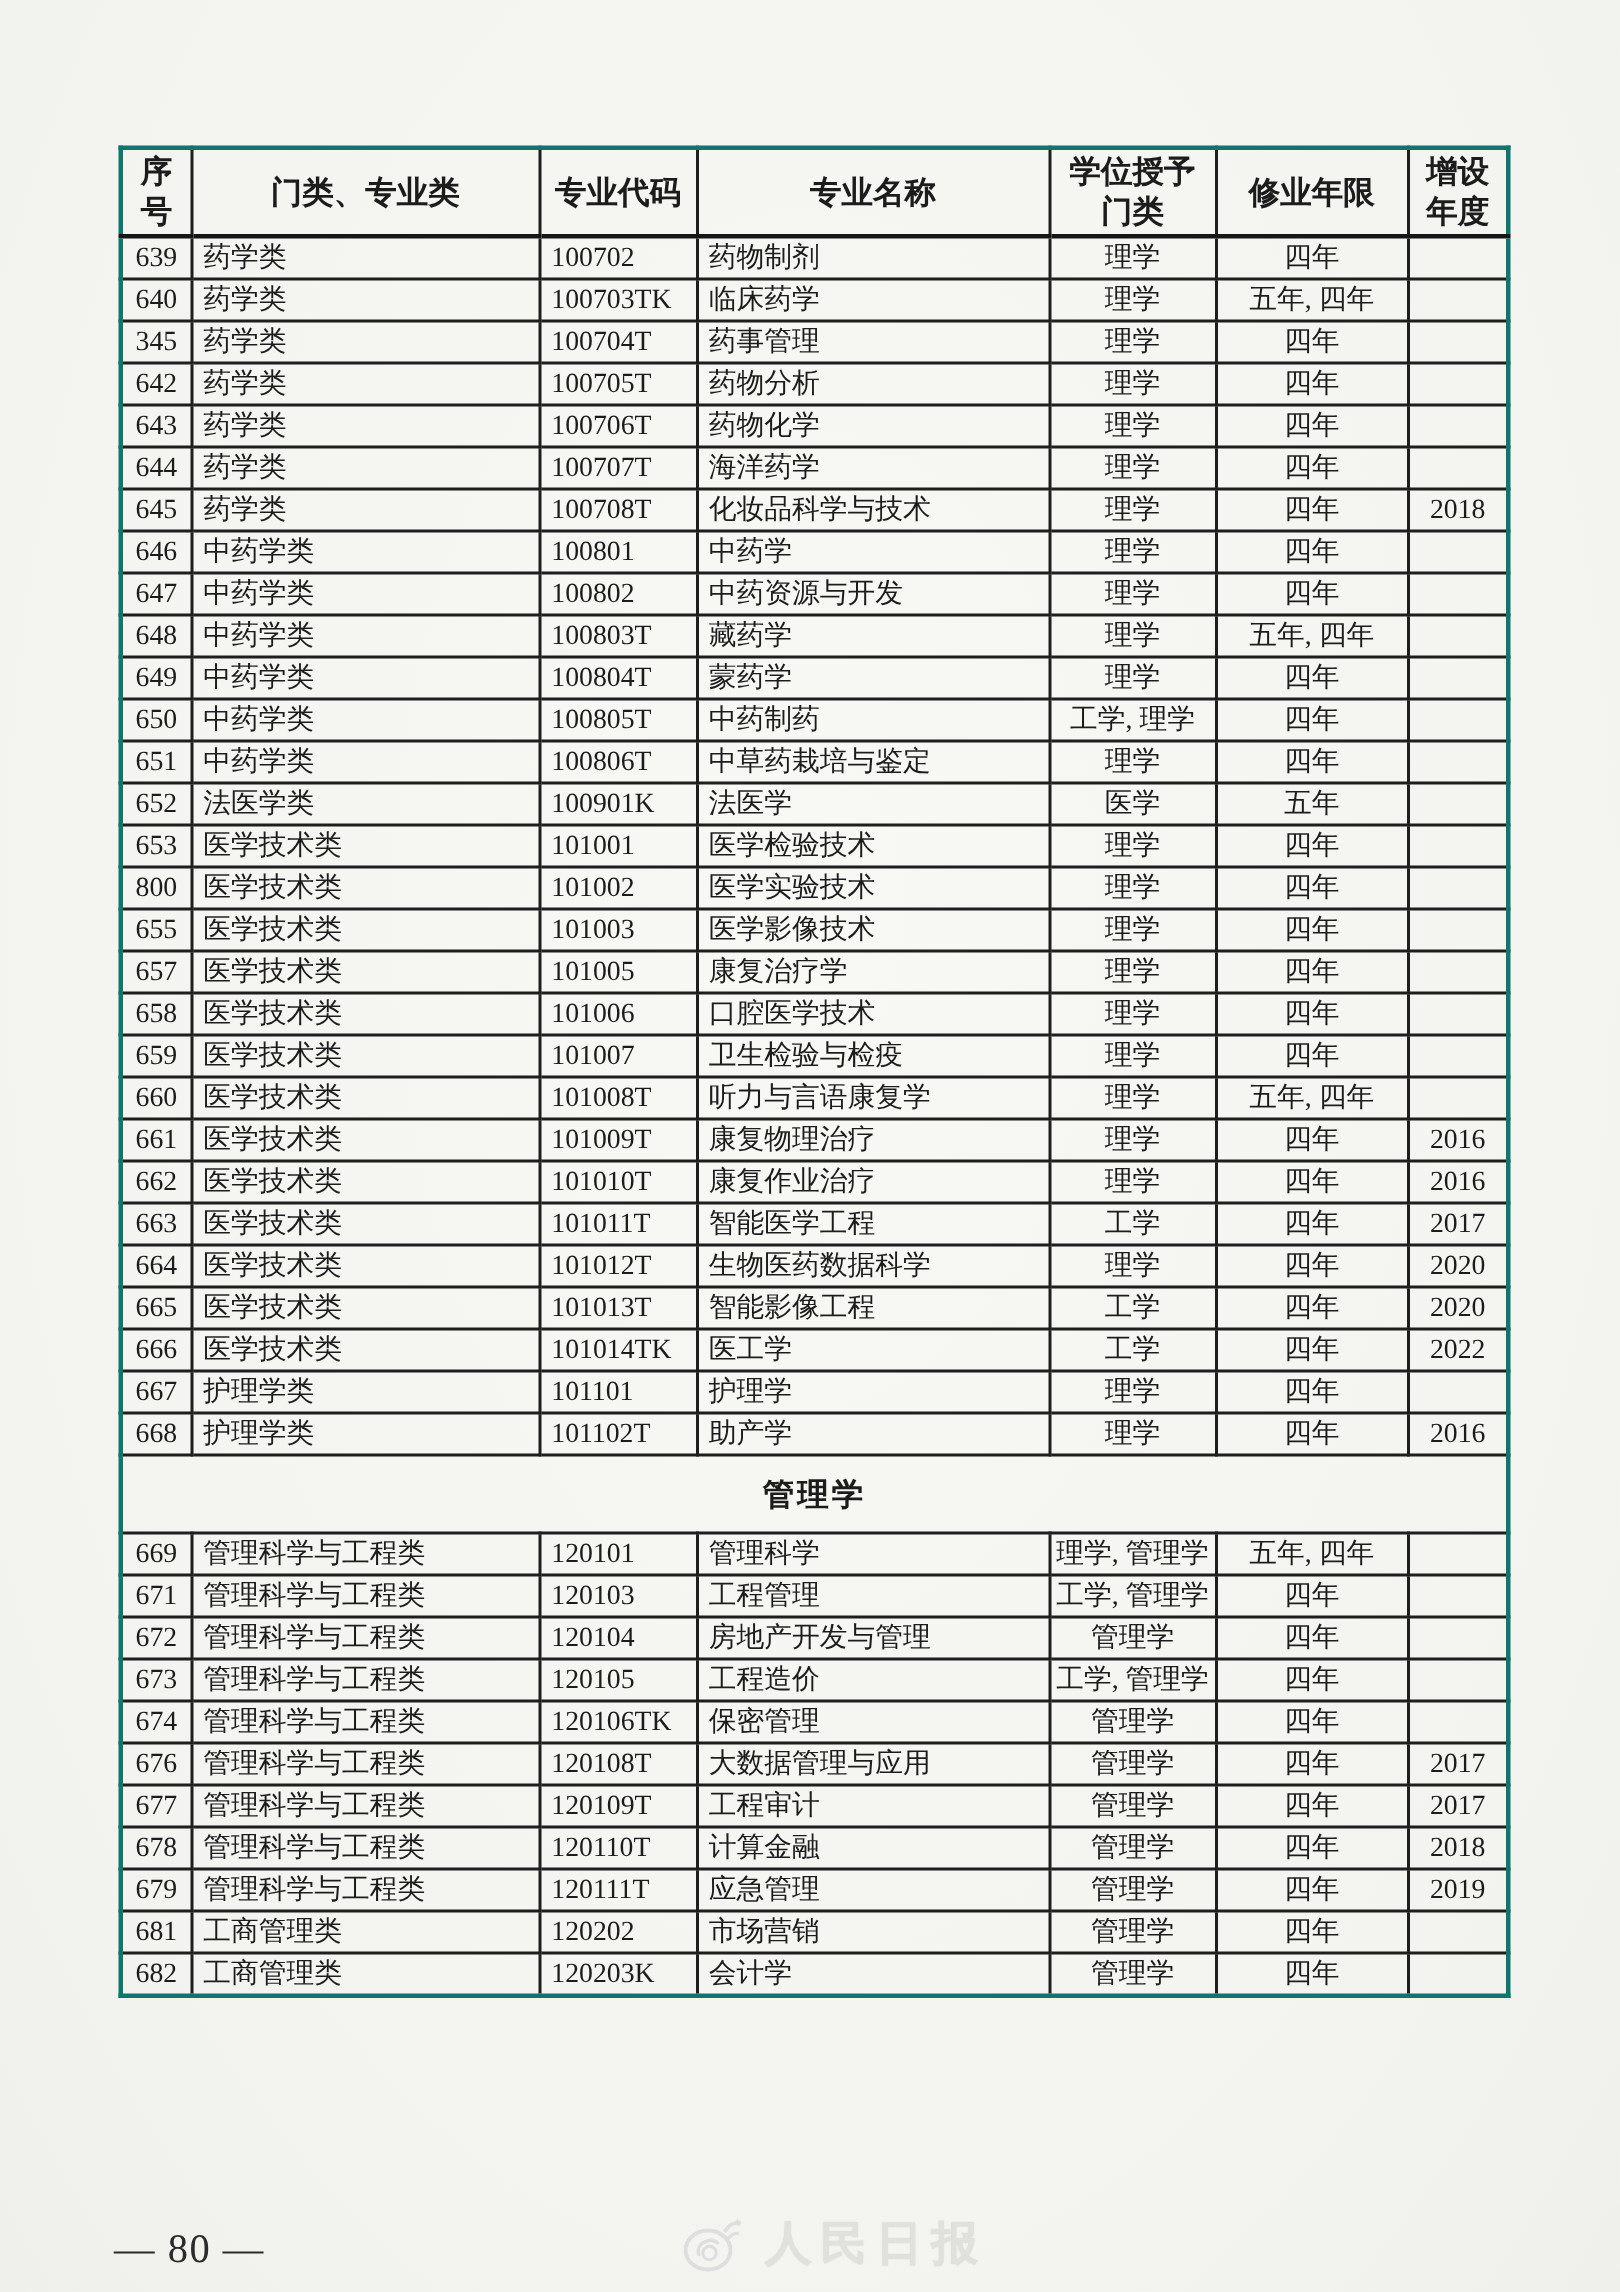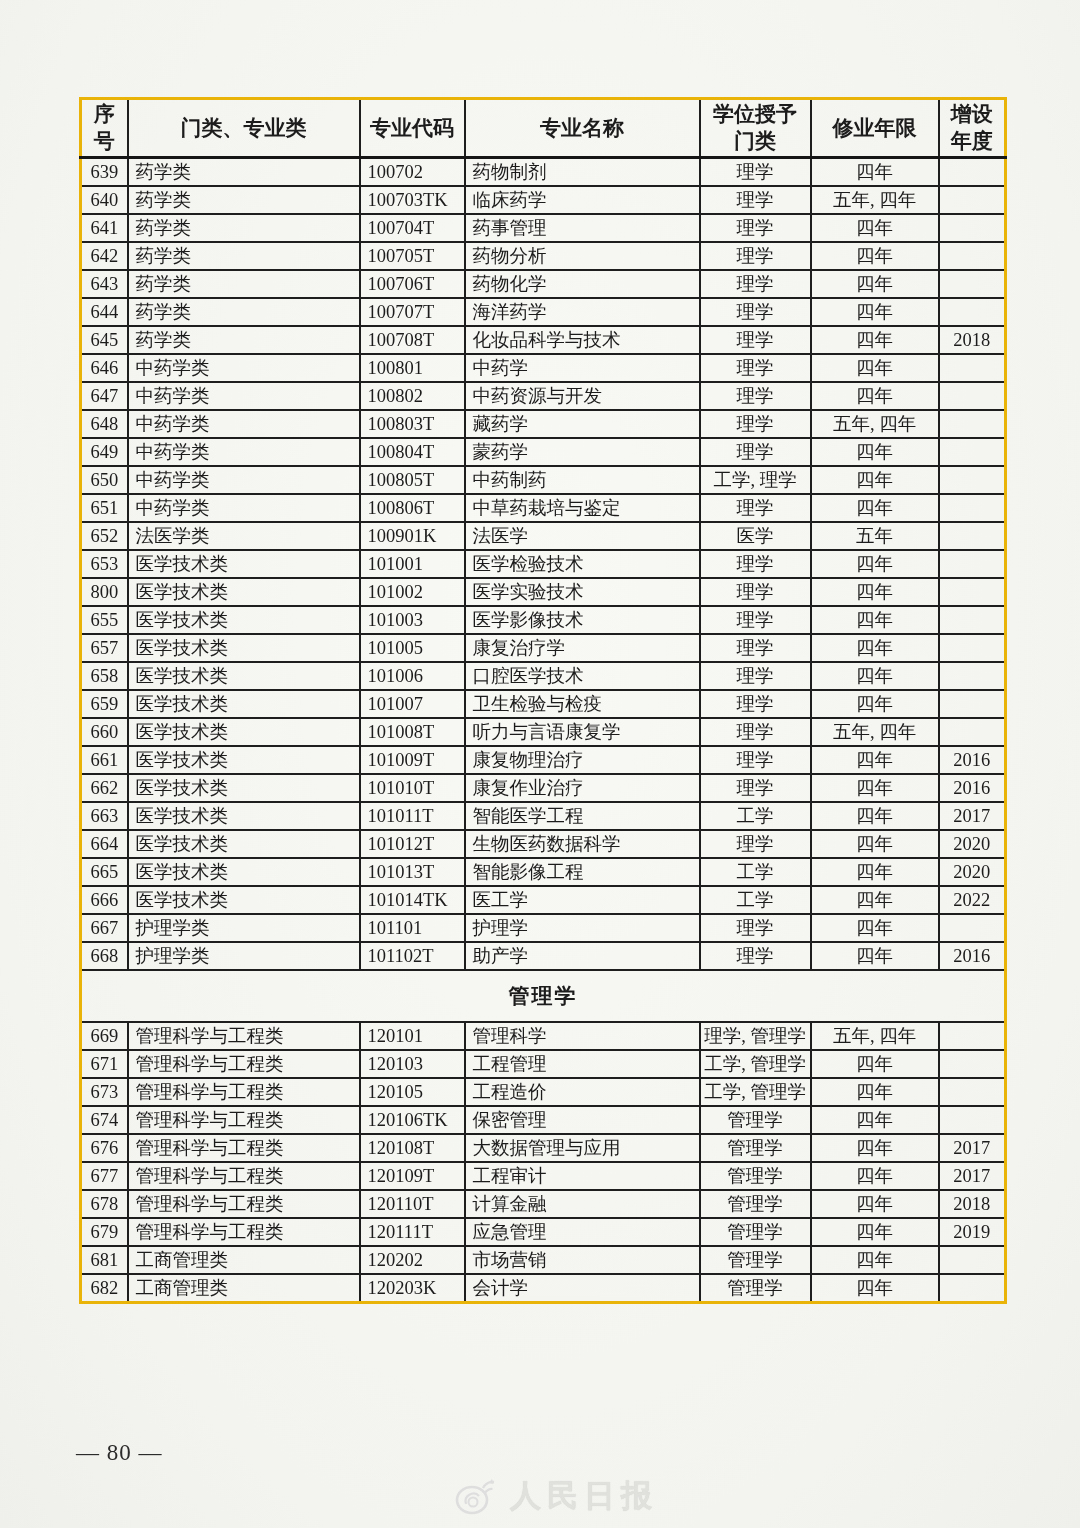--- a/index.html
+++ b/index.html
@@ -14,21 +14,21 @@
     font-family: "Liberation Serif", "DejaVu Serif", serif;
     color: #1c1c1c;
     overflow: hidden;
   }
   .majors-table {
     position: absolute;
     left: 79px;
     top: 97px;
     width: 925px;
     border-collapse: collapse;
-    border: 3px solid #eab308;
+    border: 3px solid #0f766e;
     table-layout: fixed;
   }
   .majors-table th, .majors-table td {
     border: 2px solid #1e1e1e;
     overflow: hidden;
   }
   .majors-table th {
     font-size: 21px;
     font-weight: bold;
     text-align: center;
@@ -58,22 +58,22 @@
     height: 46px;
     font-size: 21px;
     font-weight: bold;
     text-align: center;
     letter-spacing: 2px;
     padding: 2px;
   }
   .page-number {
     position: absolute;
     left: 76px;
-    top: 1440px;
-    font-size: 23px;
+    top: 1484px;
+    font-size: 27px;
     color: #2b2b2b;
     letter-spacing: 1px;
     white-space: nowrap;
   }
   .watermark {
     position: absolute;
     left: 452px;
     top: 1474px;
     display: flex;
     align-items: center;
@@ -132,21 +132,21 @@
       <tr>
         <td class="c-no">640</td>
         <td class="c-category">药学类</td>
         <td class="c-code">100703TK</td>
         <td class="c-name">临床药学</td>
         <td class="c-degree">理学</td>
         <td class="c-years">五年, 四年</td>
         <td class="c-added"></td>
       </tr>
       <tr>
-        <td class="c-no">641</td>
+        <td class="c-no">345</td>
         <td class="c-category">药学类</td>
         <td class="c-code">100704T</td>
         <td class="c-name">药事管理</td>
         <td class="c-degree">理学</td>
         <td class="c-years">四年</td>
         <td class="c-added"></td>
       </tr>
       <tr>
         <td class="c-no">642</td>
         <td class="c-category">药学类</td>
@@ -392,20 +392,29 @@
         <td class="c-degree">理学, 管理学</td>
         <td class="c-years">五年, 四年</td>
         <td class="c-added"></td>
       </tr>
       <tr>
         <td class="c-no">671</td>
         <td class="c-category">管理科学与工程类</td>
         <td class="c-code">120103</td>
         <td class="c-name">工程管理</td>
         <td class="c-degree">工学, 管理学</td>
+        <td class="c-years">四年</td>
+        <td class="c-added"></td>
+      </tr>
+      <tr>
+        <td class="c-no">672</td>
+        <td class="c-category">管理科学与工程类</td>
+        <td class="c-code">120104</td>
+        <td class="c-name">房地产开发与管理</td>
+        <td class="c-degree">管理学</td>
         <td class="c-years">四年</td>
         <td class="c-added"></td>
       </tr>
       <tr>
         <td class="c-no">673</td>
         <td class="c-category">管理科学与工程类</td>
         <td class="c-code">120105</td>
         <td class="c-name">工程造价</td>
         <td class="c-degree">工学, 管理学</td>
         <td class="c-years">四年</td>

